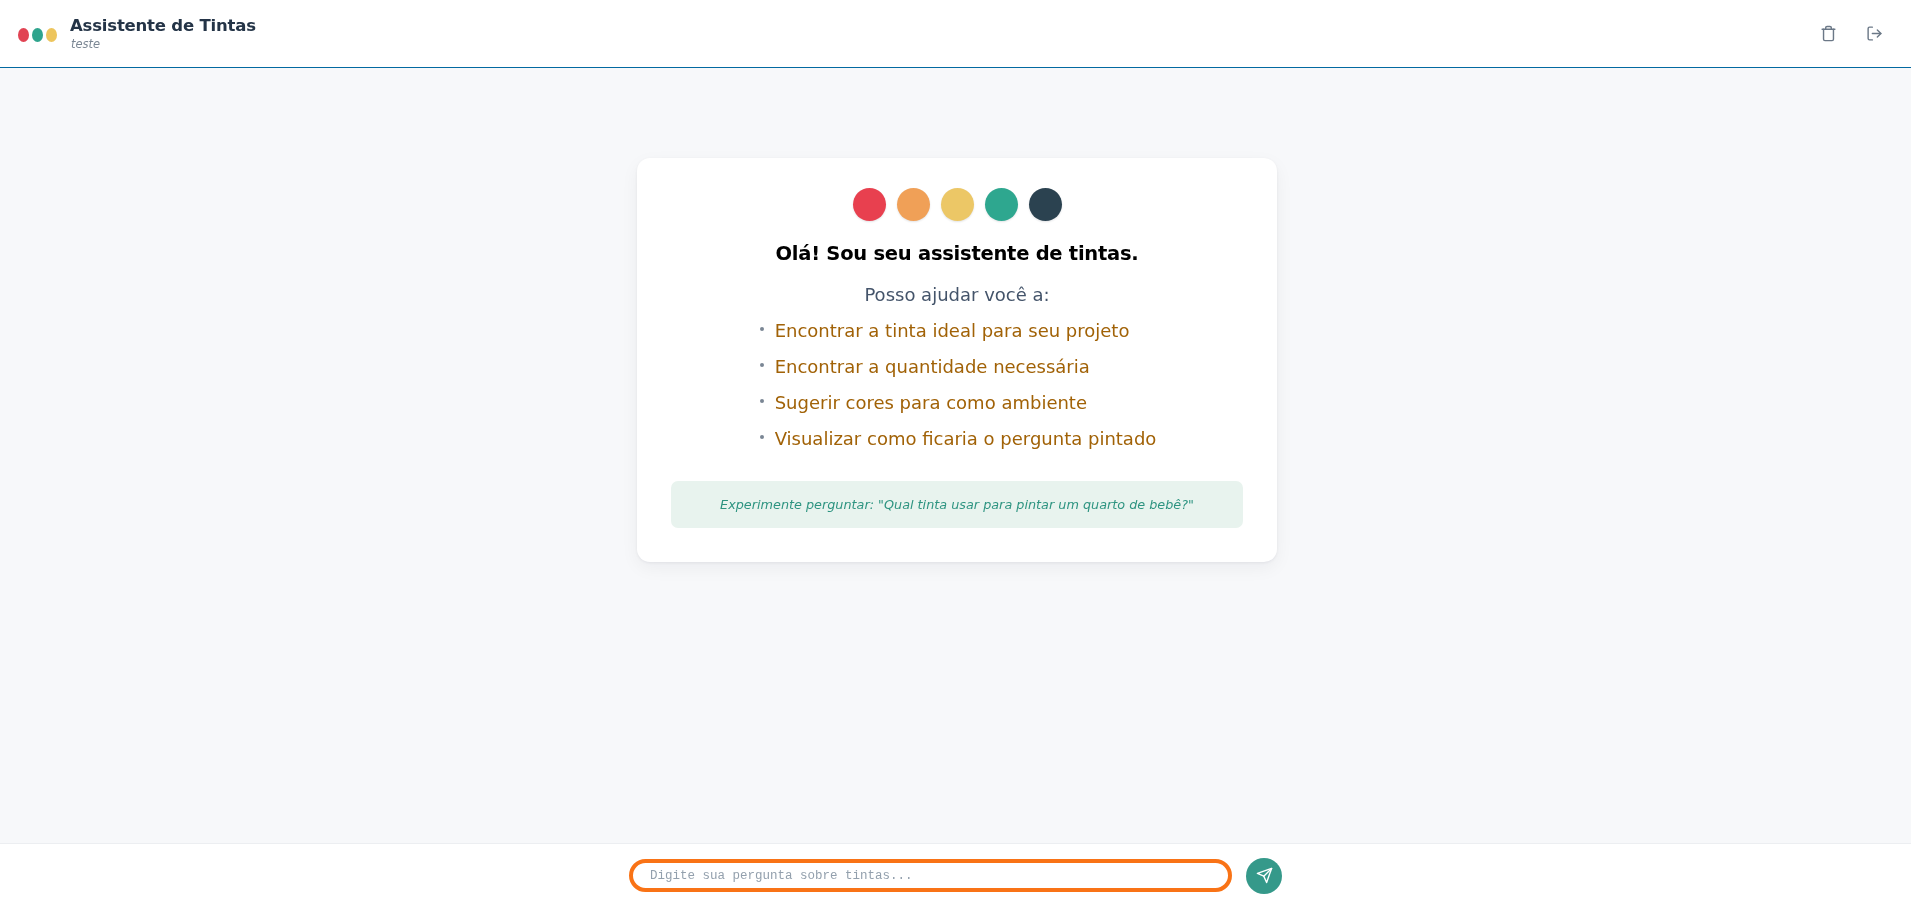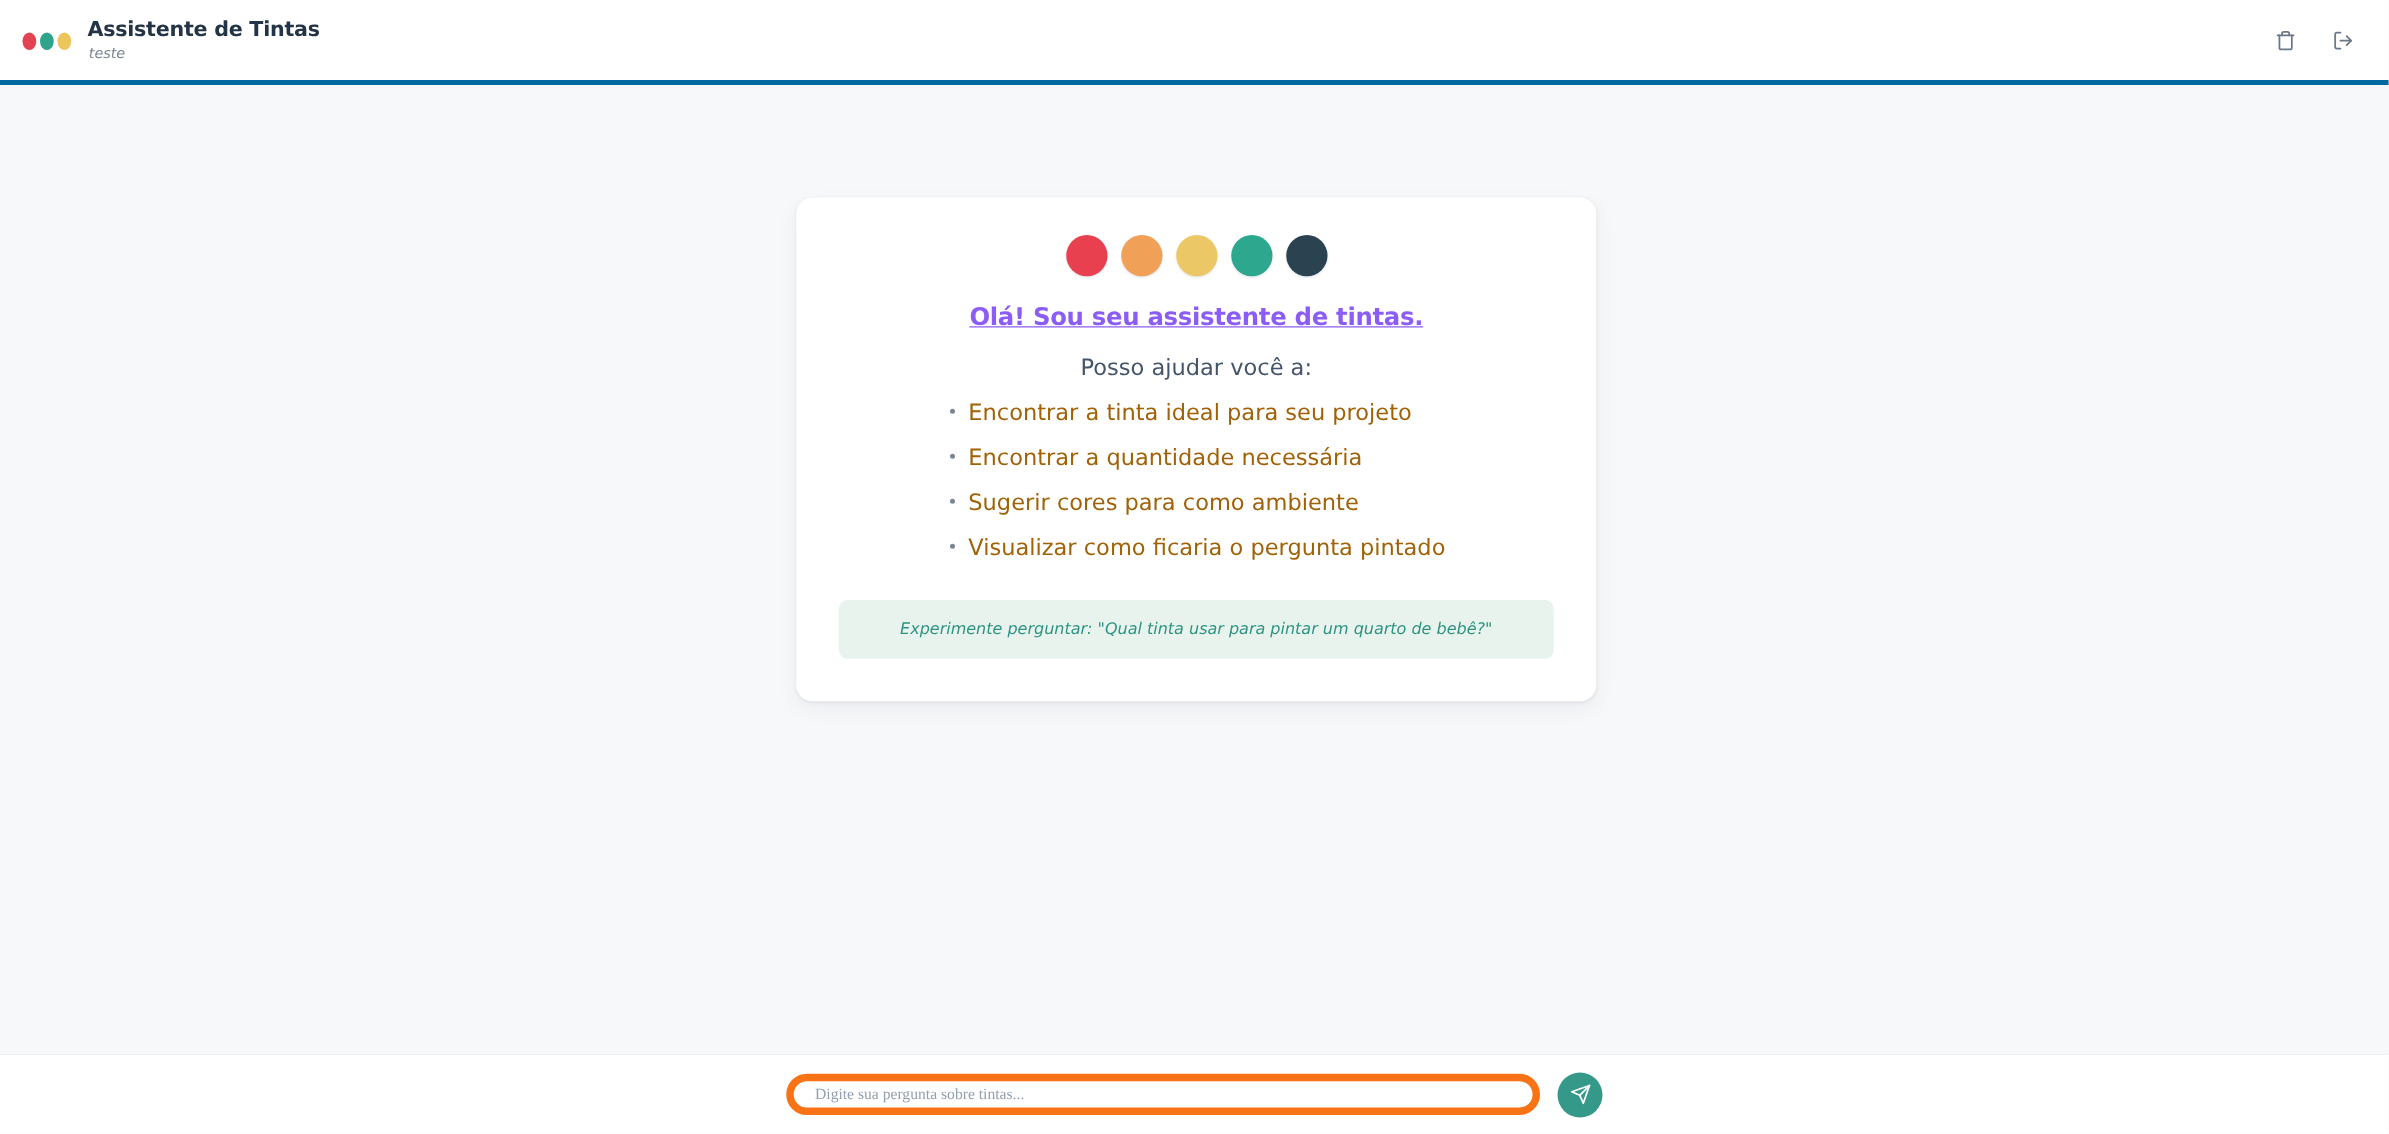--- a/index.html
+++ b/index.html
@@ -17,21 +17,21 @@
     color: #2c3e50;
     display: flex;
     flex-direction: column;
   }
 
   
   .app-header {
     height: 68px;
     flex: 0 0 68px;
     background: #ffffff;
-    border-bottom: 4px solid #0369a1;
+    border-bottom: 1px solid #0369a1;
     display: flex;
     align-items: center;
     padding: 0 22px 0 18px;
   }
 
   .brand {
     display: flex;
     align-items: center;
     gap: 13px;
   }
@@ -117,24 +117,23 @@
   .palette .swatch {
     width: 33px;
     height: 33px;
     border-radius: 50%;
     box-shadow: 0 1px 2px rgba(17,24,39,0.12);
   }
 
   .welcome-title {
     font-size: 19.5px;
     font-weight: bold;
-    color: #8b5cf6;
+    color: #000000;
     letter-spacing: -0.25px;
     margin-bottom: 19px;
-    text-decoration: underline;
   }
 
   .welcome-lead {
     font-size: 18px;
     color: #44546a;
     margin-bottom: 17px;
   }
 
   .feature-list {
     list-style: none;
@@ -187,24 +186,24 @@
   .composer-inner {
     display: flex;
     align-items: center;
     gap: 14px;
     width: 653px;
   }
 
   .chat-input {
     flex: 1 1 auto;
     height: 33px;
-    border: 6px solid #f97316;
+    border: 4px solid #f97316;
     border-radius: 18px;
     padding: 0 17px;
-    font-family: Liberation Serif, serif;
+    font-family: Liberation Mono, monospace;
     font-size: 12.5px;
     color: #2c3e50;
     background: #ffffff;
     outline: none;
   }
   .chat-input::placeholder { color: #93a0ad; }
 
   .send-button {
     flex: 0 0 auto;
     width: 36px;

